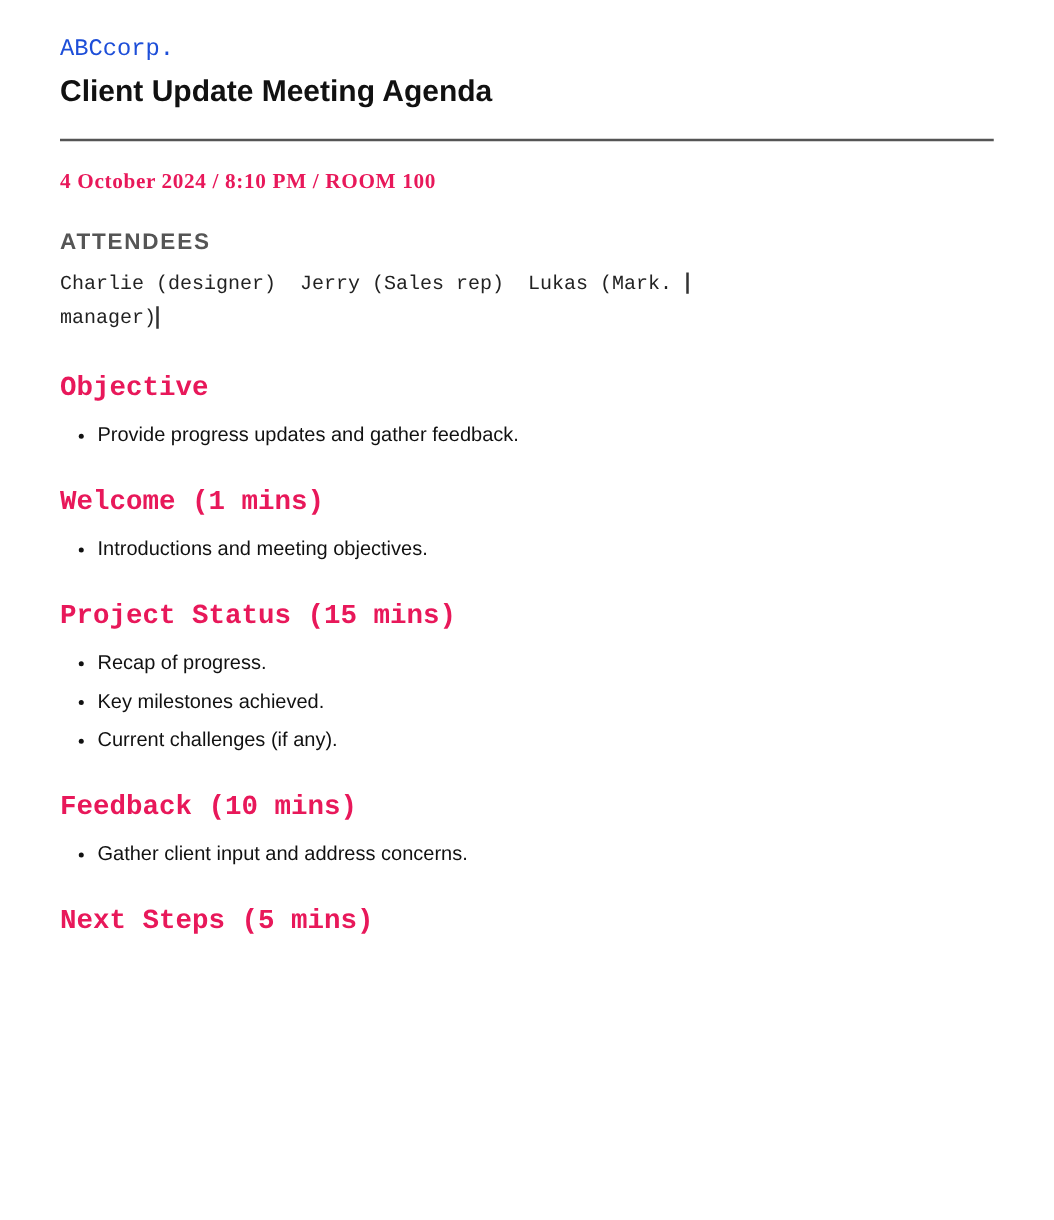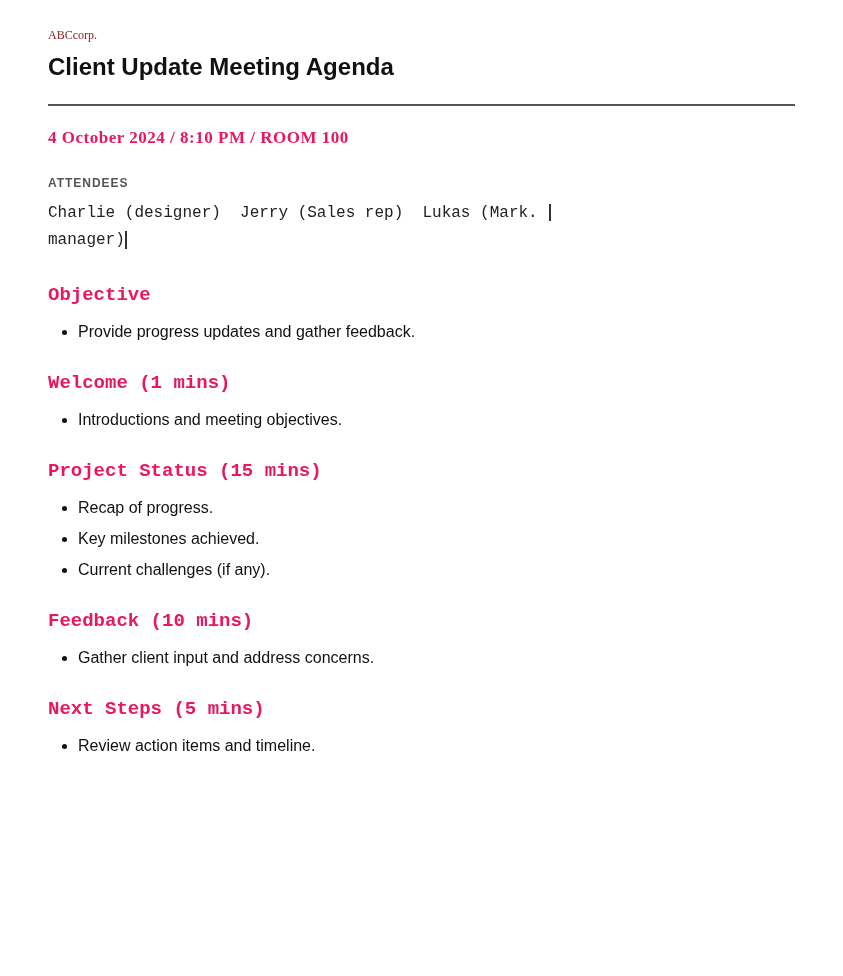--- a/index.html
+++ b/index.html
@@ -11,23 +11,23 @@
     body {
       background: #ffffff;
       font-family: 'Courier New', Courier, monospace;
       width: 843px;
       min-height: 976px;
       padding: 28px 48px 48px 48px;
       color: #222;
     }
 
     .company-name {
-      font-family: Liberation Serif, serif;
-      font-size: 12px;
-      color: #7f1d1d;
+      font-family: Liberation Mono, monospace;
+      font-size: 19px;
+      color: #1d4ed8;
       margin-bottom: 10px;
     }
 
     .page-title {
       font-family: Arial, sans-serif;
       font-size: 24px;
       font-weight: 900;
       color: #111;
       margin-bottom: 22px;
       line-height: 1.2;
@@ -43,21 +43,21 @@
       font-family: Liberation Serif, serif;
       font-size: 17px;
       font-weight: 700;
       color: #e8185a;
       margin-bottom: 28px;
       letter-spacing: 0.03em;
     }
 
     .section-label {
       font-family: Arial, sans-serif;
-      font-size: 12px;
+      font-size: 18px;
       font-weight: 700;
       color: #555;
       letter-spacing: 0.08em;
       margin-bottom: 10px;
     }
 
     .attendees-text {
       font-family: 'Courier New', Courier, monospace;
       font-size: 16px;
       color: #222;
@@ -66,21 +66,21 @@
       border-right: 2px solid #333;
       display: inline;
     }
 
     .attendees-block {
       margin-bottom: 30px;
     }
 
     .section-heading {
       font-family: 'Courier New', Courier, monospace;
-      font-size: 19px;
+      font-size: 22px;
       font-weight: 800;
       color: #e8185a;
       margin-bottom: 14px;
       margin-top: 8px;
     }
 
     .agenda-section {
       margin-bottom: 28px;
     }
 
@@ -149,17 +149,14 @@
       </ul>
     </div>
     <div class="agenda-section">
       <div class="section-heading">Feedback (10 mins)</div>
       <ul class="agenda-list">
         <li class="bold-item">Gather client input and address concerns.</li>
       </ul>
     </div>
     <div class="agenda-section">
       <div class="section-heading">Next Steps (5 mins)</div>
-      <ul class="agenda-list">
-        <li class="bold-item">Review action items and timeline.</li>
-      </ul>
     </div>
   </div>
 
 </body></html>

